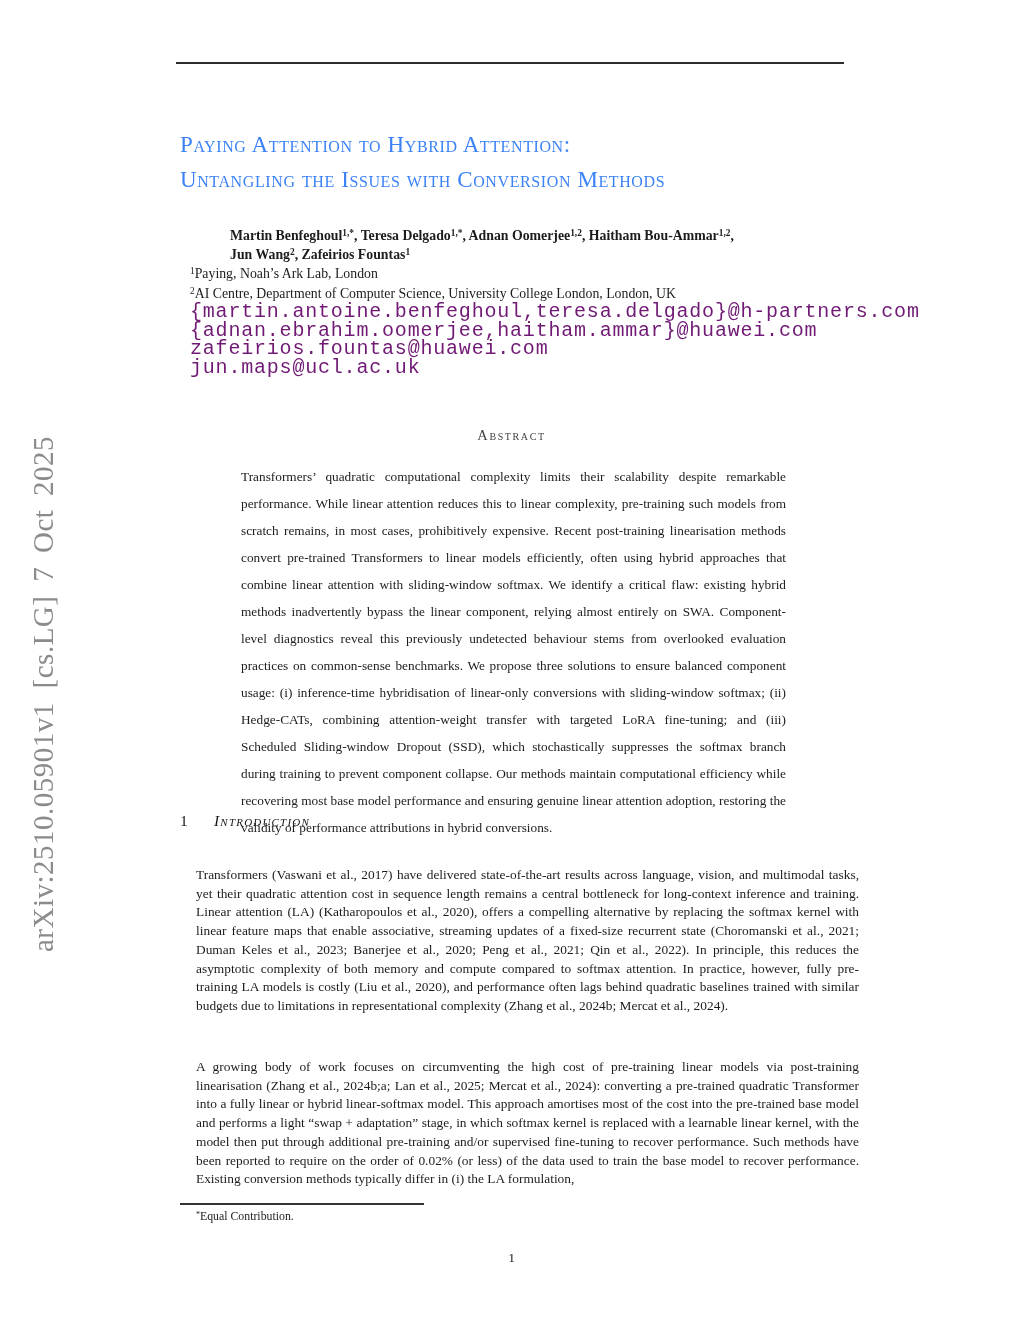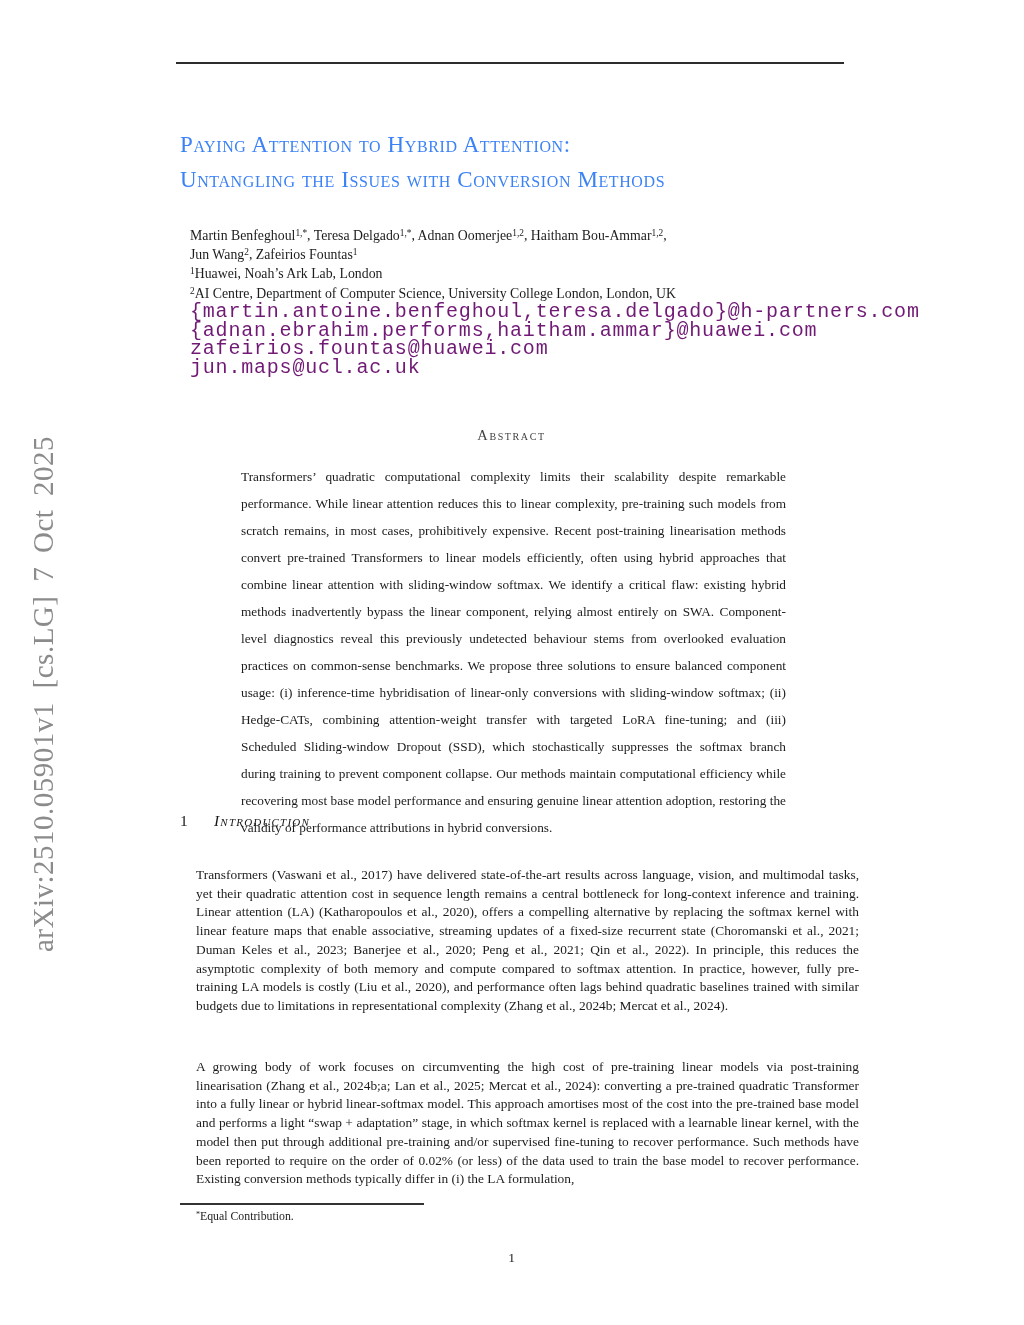--- a/index.html
+++ b/index.html
@@ -39,21 +39,21 @@
     letter-spacing:0.6px;
     color:#3b82f6;
   }
   .authors-block{
     position:absolute;
     left:190px;top:226px;
     width:670px;
     font-size:13.8px;
     line-height:19.2px;
   }
-  .author-line{font-weight:normal;}
+  .author-line{font-weight:bold;margin-left:40px;}
   .affil-line{font-weight:normal;}
   sup{
     font-size:68%;
     line-height:0;
     position:relative;
     top:-0.42em;
     vertical-align:baseline;
   }
   .emails{
     position:absolute;
@@ -131,27 +131,27 @@
 
   <div class="watermark">arXiv:2510.05901v1  [cs.LG]  7 Oct 2025</div>
 
   <div class="top-rule"></div>
 
   <h1 class="title" style="font-weight:normal;margin:0;"><span>Paying Attention to Hybrid Attention:</span><br><span>Untangling the Issues with Conversion Methods</span></h1>
 
   <div class="authors-block">
     <div class="author-line"><span>Martin Benfeghoul</span><sup>1,*</sup><span>, </span><span>Teresa Delgado</span><sup>1,*</sup><span>, </span><span>Adnan Oomerjee</span><sup>1,2</sup><span>, </span><span>Haitham Bou-Ammar</span><sup>1,2</sup><span>,</span></div>
     <div class="author-line"><span>Jun Wang</span><sup>2</sup><span>, </span><span>Zafeirios Fountas</span><sup>1</sup></div>
-    <div class="affil-line"><sup>1</sup><span>Huawei, Noah’s Ark Lab, London</span></div>
+    <div class="affil-line"><sup>1</sup><span>Paying, Noah’s Ark Lab, London</span></div>
     <div class="affil-line"><sup>2</sup><span>AI Centre, Department of Computer Science, University College London, London, UK</span></div>
   </div>
 
   <div class="emails">
     <div>{martin.antoine.benfeghoul,teresa.delgado}@h-partners.com</div>
-    <div>{adnan.ebrahim.performs,haitham.ammar}@huawei.com</div>
+    <div>{adnan.ebrahim.oomerjee,haitham.ammar}@huawei.com</div>
     <div>zafeirios.fountas@huawei.com</div>
     <div>jun.maps@ucl.ac.uk</div>
   </div>
 
   <div class="abstract-heading">Abstract</div>
 
   <p class="abstract-body">Transformers’ quadratic computational complexity limits their scalability despite remarkable performance. While linear attention reduces this to linear complexity, pre-training such models from scratch remains, in most cases, prohibitively expensive. Recent post-training linearisation methods convert pre-trained Transformers to linear models efficiently, often using hybrid approaches that combine linear attention with sliding-window softmax. We identify a critical flaw: existing hybrid methods inadvertently bypass the linear component, relying almost entirely on SWA. Component-level diagnostics reveal this previously undetected behaviour stems from overlooked evaluation practices on common-sense benchmarks. We propose three solutions to ensure balanced component usage: (i) inference-time hybridisation of linear-only conversions with sliding-window softmax; (ii) Hedge-CATs, combining attention-weight transfer with targeted LoRA fine-tuning; and (iii) Scheduled Sliding-window Dropout (SSD), which stochastically suppresses the softmax branch during training to prevent component collapse. Our methods maintain computational efficiency while recovering most base model performance and ensuring genuine linear attention adoption, restoring the validity of performance attributions in hybrid conversions.</p>
 
   <div class="section-heading"><span class="sec-num">1</span><span class="sec-title">Introduction</span></div>
 

